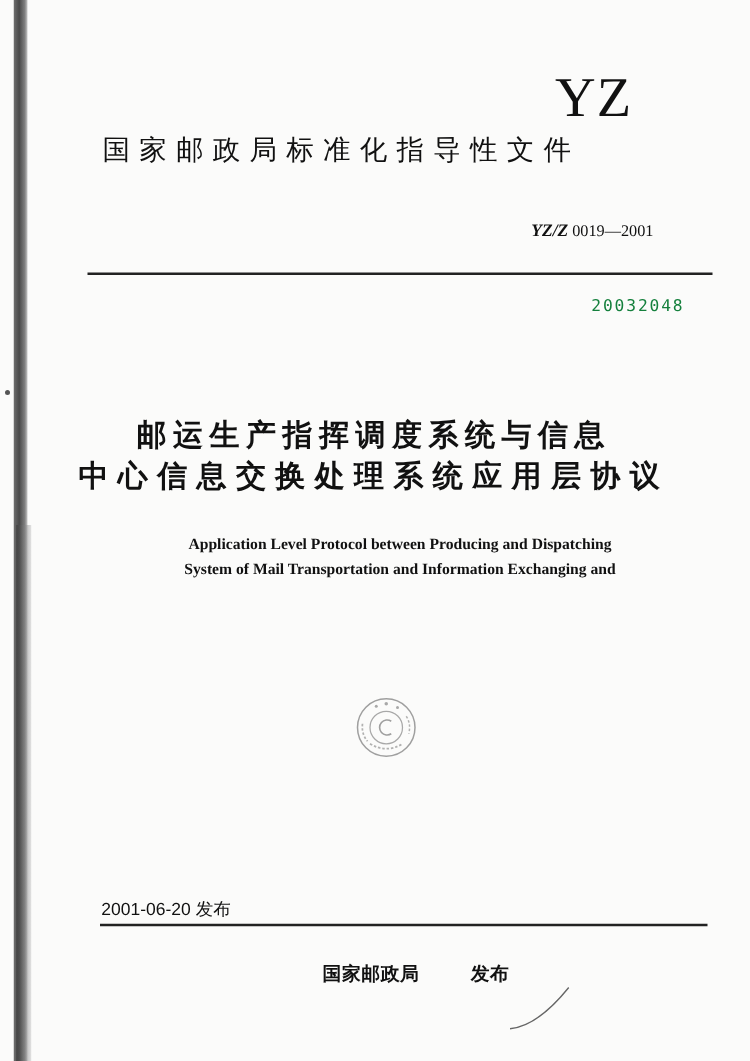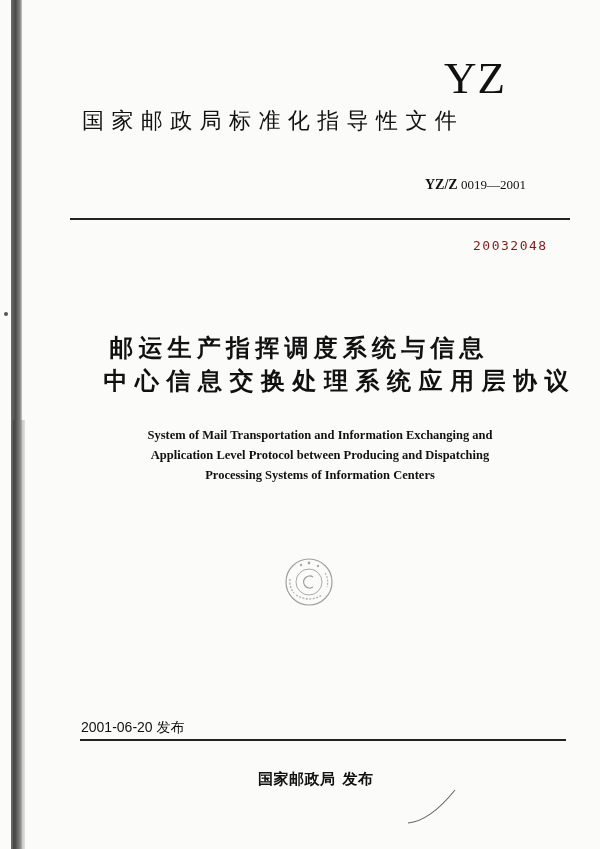--- a/index.html
+++ b/index.html
@@ -26,57 +26,57 @@
     font-size: 45px; letter-spacing: 1px; line-height: 1;
   }
   .issuer-title {
     position: absolute; left: 82px; top: 110px;
     font-size: 22px; letter-spacing: 7.4px; line-height: 1; white-space: nowrap;
   }
   .std-number {
     position: absolute; left: 425px; top: 178px;
     font-size: 13px; line-height: 1; white-space: nowrap;
   }
-  .std-number .prefix { font-family: "Liberation Serif", serif; font-weight: bold; font-size: 14px; }
+  .std-number .prefix { font-family: "Liberation Serif", serif; font-weight: bold; font-size: 14px; font-style: italic; }
   .std-number .rest { font-family: Liberation Serif, serif; }
   .rule-top {
     position: absolute; left: 70px; top: 218px; width: 500px; height: 2px; background: #222;
   }
   .catalog-stamp {
     position: absolute; left: 473px; top: 239px;
     font-family: "DejaVu Sans Mono", monospace; font-size: 13px; letter-spacing: 1.5px;
-    color: #7f1d1d; line-height: 1;
+    color: #15803d; line-height: 1;
   }
   .cn-title {
     position: absolute; left: 0; width: 576px; top: 332px;
     font-weight: bold; font-size: 24px; line-height: 33px; text-align: center;
   }
   .cn-title .line1 { display:block; padding-left: 22px; letter-spacing: 5.2px; }
-  .cn-title .line2 { display:block; padding-left: 22px; letter-spacing: 7.5px; text-align: right; }
+  .cn-title .line2 { display:block; padding-left: 22px; letter-spacing: 7.5px; }
   .en-title {
     position: absolute; left: 100px; width: 440px; top: 425px;
     font-family: "Liberation Serif", serif; font-weight: bold;
     font-size: 12.5px; line-height: 20px; text-align: center;
   }
   .seal {
     position: absolute; left: 284px; top: 557px; width: 50px; height: 50px;
     opacity: 0.55;
   }
   .release-date {
     position: absolute; left: 81px; top: 720px;
     font-family: "Liberation Sans", sans-serif; font-size: 14px; line-height: 1;
   }
   .rule-bottom {
     position: absolute; left: 80px; top: 739px; width: 486px; height: 2px; background: #222;
   }
   .publisher {
     position: absolute; left: 258px; top: 772px;
     font-weight: bold; font-size: 15px; line-height: 1; white-space: nowrap; letter-spacing: 0.5px;
   }
-  .publisher .action { margin-left: 7px; }
+  .publisher .action { margin-left: 41px; }
   .pen-mark { position: absolute; left: 400px; top: 785px; width: 70px; height: 45px; }
 </style>
 </head>
 <body>
 
 <div class="binding-shadow"></div>
 <div class="binding-shadow-lower"></div>
 <div class="edge-speck"></div>
 
 <div class="yz-logo">YZ</div>
@@ -89,23 +89,22 @@
 <div class="rule-top"></div>
 
 <div class="catalog-stamp">20032048</div>
 
 <div class="cn-title">
   <span class="line1">邮运生产指挥调度系统与信息</span>
   <span class="line2">中心信息交换处理系统应用层协议</span>
 </div>
 
 <div class="en-title">
+  <div>Application Level Protocol between Producing and Dispatching</div>
   <div>System of Mail Transportation and Information Exchanging and</div>
-  <div>Application Level Protocol between Producing and Dispatching</div>
-  <div>Processing Systems of Information Centers</div>
 </div>
 
 <svg class="seal" viewBox="0 0 50 50">
   <circle cx="25" cy="25" r="23" fill="none" stroke="#555" stroke-width="1.2"></circle>
   <circle cx="25" cy="25" r="13" fill="none" stroke="#666" stroke-width="1"></circle>
   <path d="M29 20 A6 6 0 1 0 29 30" fill="none" stroke="#555" stroke-width="1.3"></path>
   <circle cx="17" cy="8" r="1.2" fill="#666"></circle>
   <circle cx="25" cy="6" r="1.4" fill="#666"></circle>
   <circle cx="34" cy="9" r="1.2" fill="#666"></circle>
   <path d="M12 38 Q25 46 38 38" fill="none" stroke="#777" stroke-width="1.4" stroke-dasharray="2 1.5"></path>

